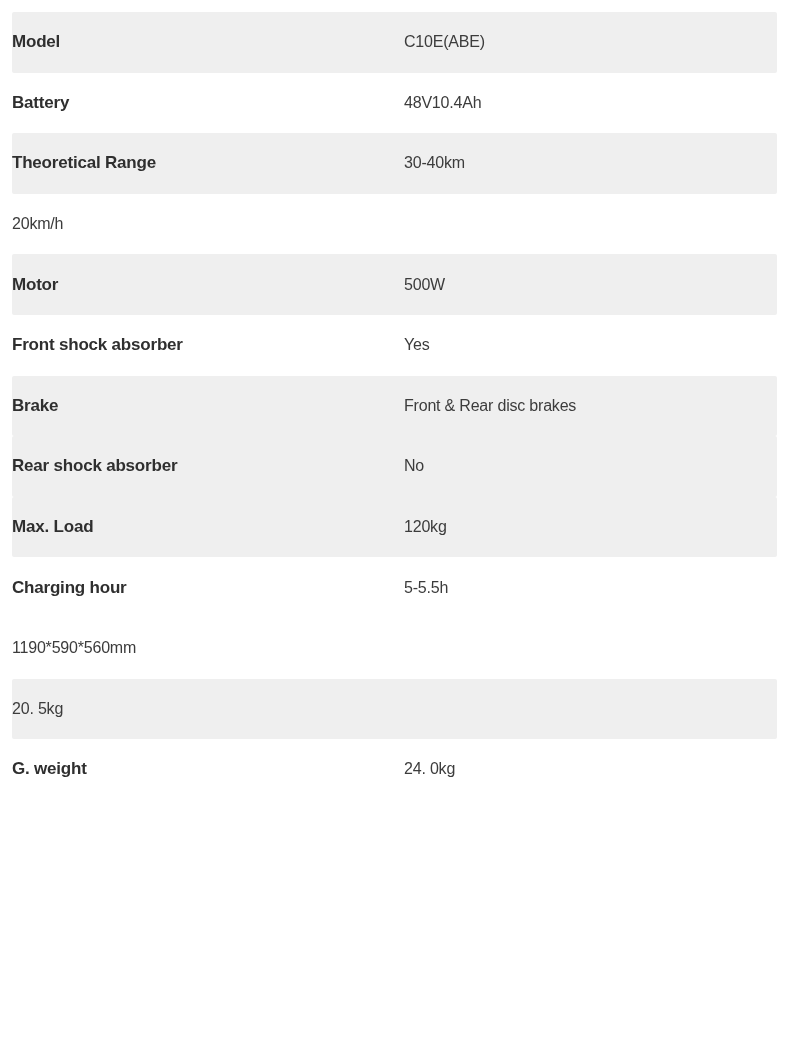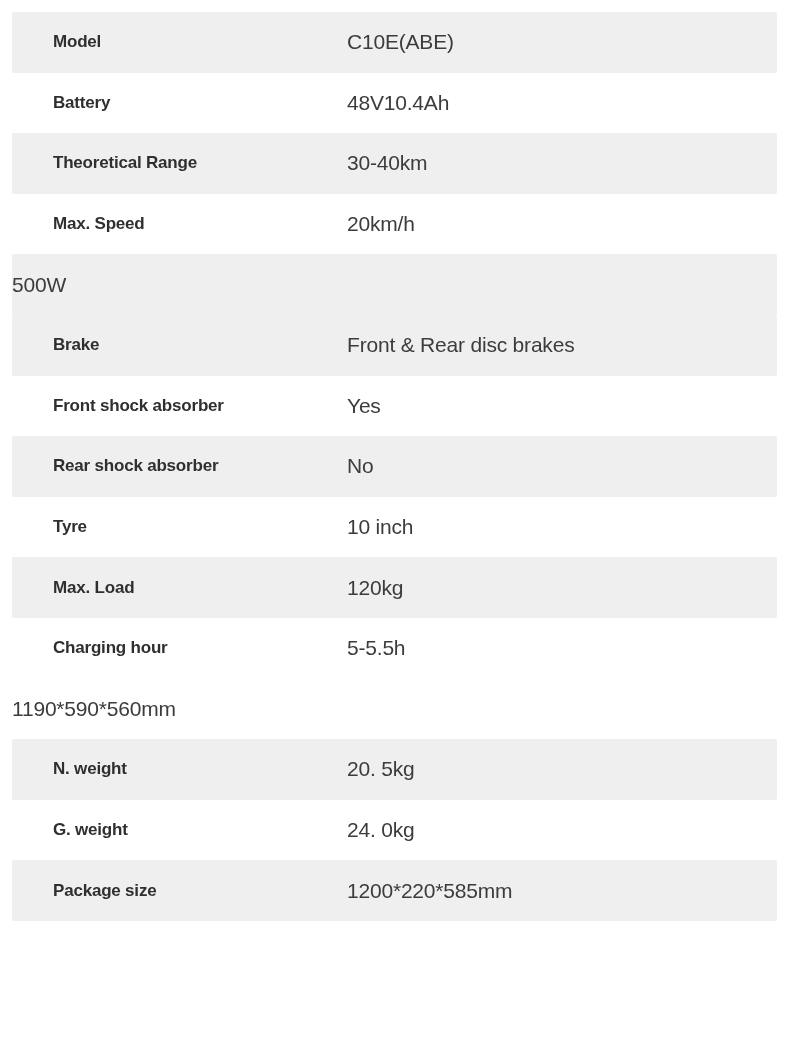--- a/index.html
+++ b/index.html
@@ -26,30 +26,29 @@
     align-items: center;
     height: 60.6px;
     background: transparent;
   }
   .spec-row.shaded {
     background: var(--row-shaded, #efefef);
     border-radius: 2px;
   }
   .spec-label {
     box-sizing: border-box;
-    width: 335px;
-    padding-left: 41px;
+    width: 392px;
     font-size: 17px;
     font-weight: bold;
     letter-spacing: -0.2px;
     color: var(--label-text, #2f2f2f);
     white-space: nowrap;
   }
   .spec-value {
-    font-size: 21px;
+    font-size: 16px;
     letter-spacing: -0.2px;
     color: var(--value-text, #3c3c3c);
     white-space: nowrap;
   }
 </style>
 </head>
 <body style="background: rgb(255, 255, 255);">
 
 <div class="page">
   <div class="spec-table" id="spec-table">
@@ -62,72 +61,63 @@
     <div class="spec-label">Battery</div>
     <div class="spec-value">48V10.4Ah</div>
   </div>
 
   <div class="spec-row shaded">
     <div class="spec-label">Theoretical Range</div>
     <div class="spec-value">30-40km</div>
   </div>
 
   <div class="spec-row">
-    <div class="spec-label">Max. Speed</div>
     <div class="spec-value">20km/h</div>
   </div>
 
   <div class="spec-row shaded">
+    <div class="spec-label">Motor</div>
     <div class="spec-value">500W</div>
   </div>
 
-
-  <div class="spec-row shaded">
-    <div class="spec-label">Brake</div>
-    <div class="spec-value">Front &amp; Rear disc brakes</div>
-  </div>
 
   <div class="spec-row">
     <div class="spec-label">Front shock absorber</div>
     <div class="spec-value">Yes</div>
   </div>
 
   <div class="spec-row shaded">
+    <div class="spec-label">Brake</div>
+    <div class="spec-value">Front &amp; Rear disc brakes</div>
+  </div>
+
+  <div class="spec-row shaded">
     <div class="spec-label">Rear shock absorber</div>
     <div class="spec-value">No</div>
   </div>
 
-  <div class="spec-row">
-    <div class="spec-label">Tyre</div>
-    <div class="spec-value">10 inch</div>
-  </div>
 
   <div class="spec-row shaded">
     <div class="spec-label">Max. Load</div>
     <div class="spec-value">120kg</div>
   </div>
 
   <div class="spec-row">
     <div class="spec-label">Charging hour</div>
     <div class="spec-value">5-5.5h</div>
   </div>
 
 
   <div class="spec-row">
     <div class="spec-value">1190*590*560mm</div>
   </div>
 
   <div class="spec-row shaded">
-    <div class="spec-label">N. weight</div>
     <div class="spec-value">20. 5kg</div>
   </div>
 
   <div class="spec-row">
     <div class="spec-label">G. weight</div>
     <div class="spec-value">24. 0kg</div>
   </div>
 
-  <div class="spec-row shaded">
-    <div class="spec-label">Package size</div>
-    <div class="spec-value">1200*220*585mm</div>
-  </div>
 </div>
 </div>
 
 </body></html>

